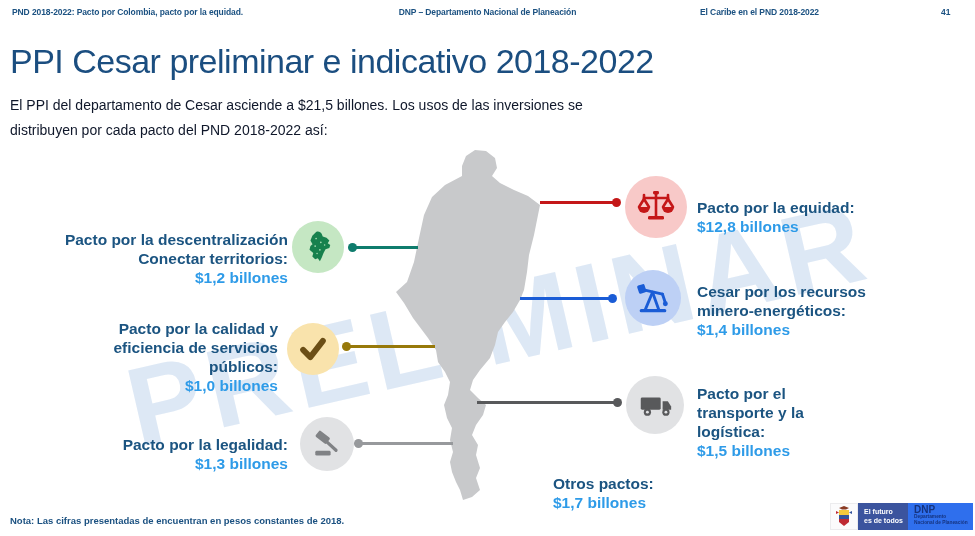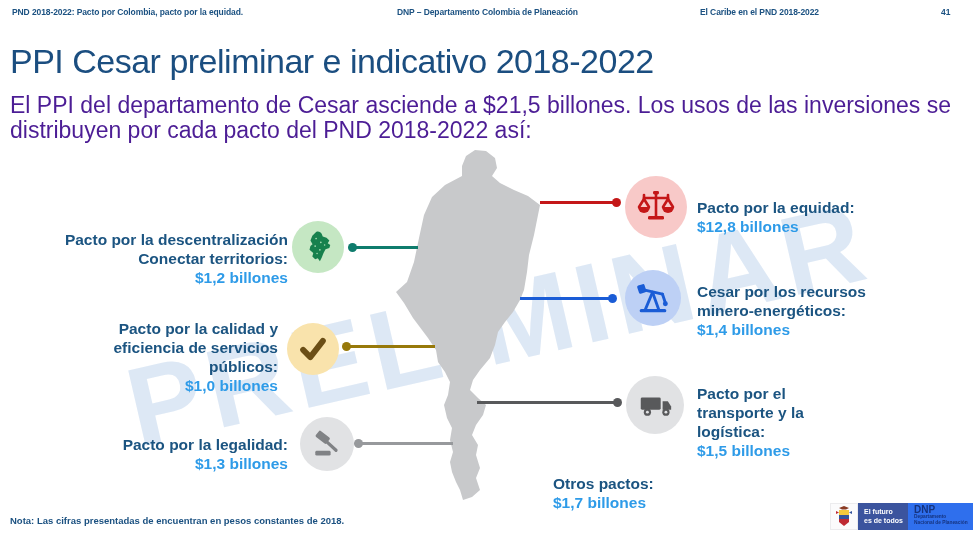--- a/index.html
+++ b/index.html
@@ -10,21 +10,21 @@
     overflow:hidden; margin:0 auto;
   }
   
   .hdr { position:absolute; top:7px; font-size:8.5px; font-weight:bold; color:#1b5181; letter-spacing:-0.1px;text-align:center; }
   .hdr-left { left:12px; }
   .hdr-center { left:0; width:975px; text-align:center; }
   .hdr-right { left:700px; }
   .hdr-page { left:941px; }
   
   .title { position:absolute; left:10px; top:42px; font-size:34px; font-weight:500; color:#1b4e80; letter-spacing:-0.5px; }
-  .subtitle { position:absolute; left:10px; top:93px; font-size:23px; color:#4c1d95; line-height:25px; font-weight:500; }
+  .subtitle { position:absolute; left:10px; top:93px; font-size:14px; color:#0f172a; line-height:25px; font-weight:500; }
   
   .watermark {
     position:absolute; left:120px; top:262px; width:740px; text-align:center;
     font-size:112px; font-weight:bold; color:rgba(170,198,230,0.40);
     transform:rotate(-13deg); letter-spacing:6px; z-index:1; pointer-events:none;
   }
   
   .map-wrap { position:absolute; left:390px; top:147px; width:160px; height:360px; z-index:2; }
   
   .conn { position:absolute; height:3px; z-index:3; }
@@ -55,21 +55,21 @@
   .fbox2 { width:50px; height:27px; background:#3b549e; color:#ffffff; font-size:7px; font-weight:bold; line-height:8.5px; padding:5px 0 0 6px; }
   .fbox3 { width:65px; height:27px; background:#2f6fed; color:#15337f; padding:3px 0 0 6px; }
   .fbox3 .acr { font-size:10px; font-weight:bold; line-height:8px; }
   .fbox3 .nm { font-size:4.8px; font-weight:bold; line-height:5.6px; }
 </style>
 </head>
 <body>
 
 <div class="slide">
 
-  <div class="hdr hdr-center">DNP – Departamento Colombia de Planeación</div>
+  <div class="hdr hdr-center">DNP – Departamento Nacional de Planeación</div>
   <div class="hdr hdr-left">PND 2018-2022: Pacto por Colombia, pacto por la equidad.</div>
   <div class="hdr hdr-right">El Caribe en el PND 2018-2022</div>
   <div class="hdr hdr-page">41</div>
 
   <div class="title">PPI Cesar preliminar e indicativo 2018-2022</div>
   <div class="subtitle">
     <div>El PPI del departamento de Cesar asciende a $21,5 billones. Los usos de las inversiones se</div>
     <div>distribuyen por cada pacto del PND 2018-2022 así:</div>
   </div>
 

